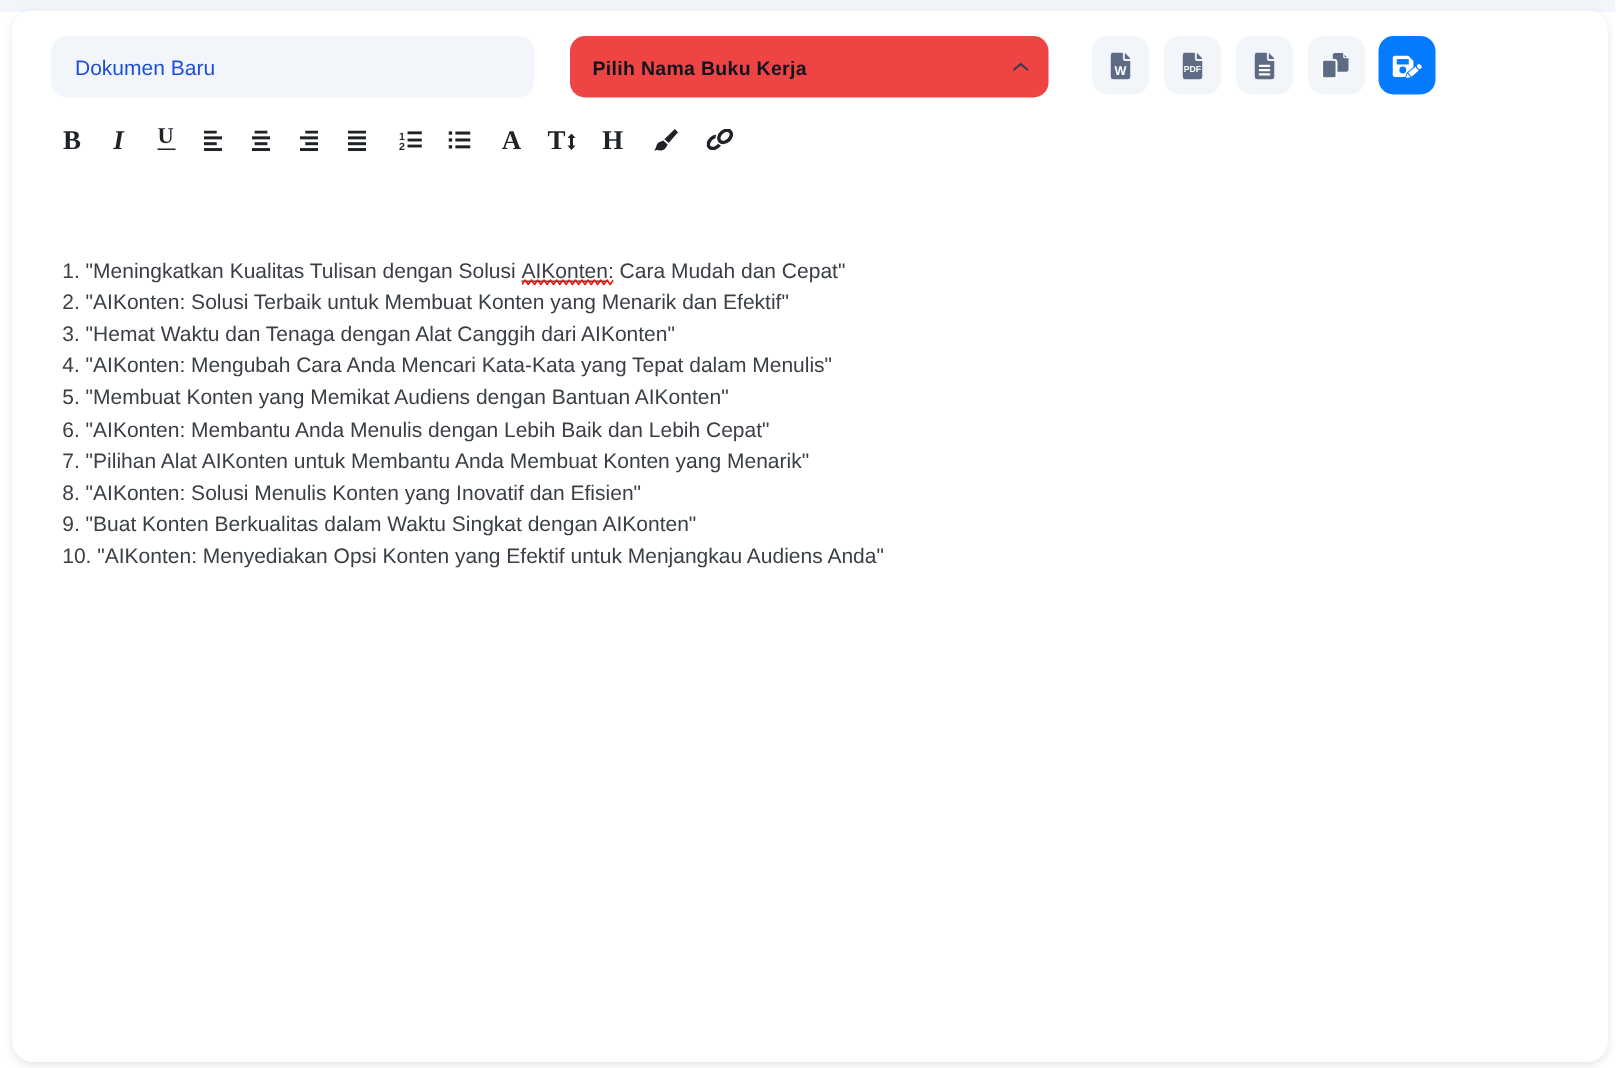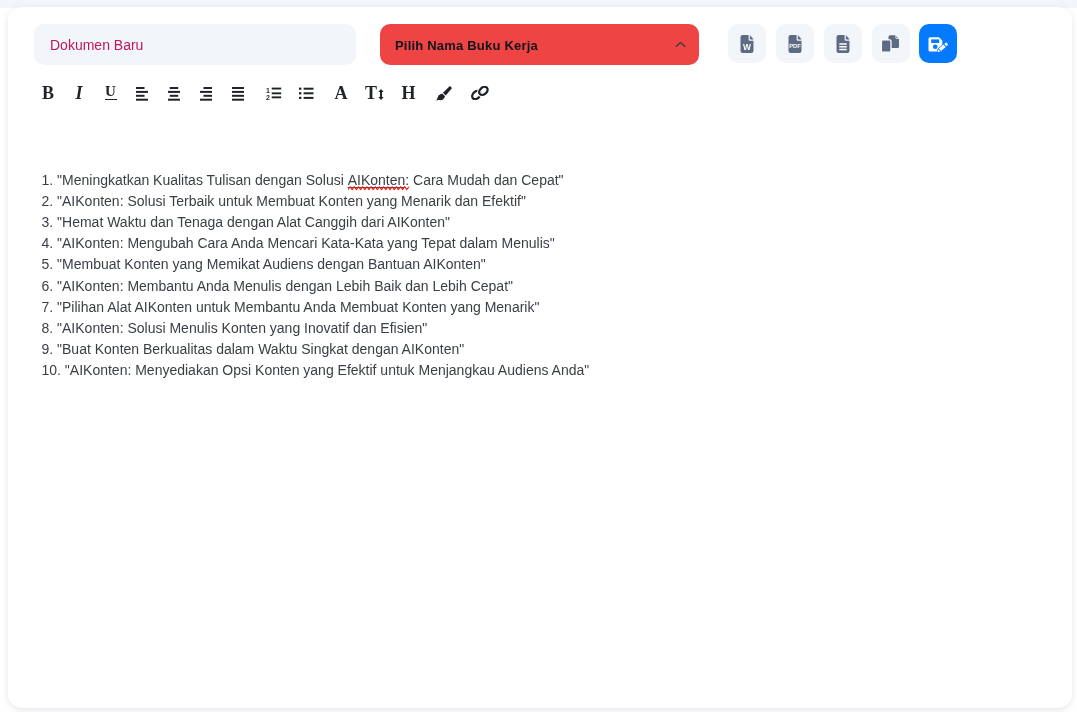--- a/index.html
+++ b/index.html
@@ -1,20 +1,20 @@
 <!DOCTYPE html>
 <html><head>
 <meta charset="utf-8">
 <style>
   html,body{margin:0;padding:0}
   body{width:1077px;height:712px;background:#fff;font-family:"Liberation Sans",sans-serif;overflow:hidden;position:relative}
   .card{position:absolute;left:8px;top:7px;width:1064px;height:701px;background:#fff;border-radius:14px;
         box-shadow:0 2px 6px rgba(100,116,139,.18)}
   .inp{position:absolute;left:34px;top:24px;width:322px;height:41px;background:#f2f6fa;border-radius:10px;}
-  .inp span{position:absolute;left:16px;top:13px;font-size:14px;color:#be185d}
+  .inp span{position:absolute;left:16px;top:13px;font-size:14px;color:#1d4ed8}
   .dd{position:absolute;left:380px;top:24px;width:319px;height:41px;background:#ef4444;border-radius:10px;}
   .dd .t{position:absolute;left:15px;top:14px;font-size:13px;font-weight:bold;color:#10151d;letter-spacing:.2px}
   .dd svg{position:absolute;right:13.5px;top:16.8px}
   .btn{position:absolute;top:24px;width:38px;height:39px;background:#f2f6fa;border-radius:10px}
   .btn svg{position:absolute;left:50%;top:50%;transform:translate(-50%,-50%)}
   .btn.blue{background:#047aff}
   .tb{position:absolute;top:0;left:0}
   .tbi{position:absolute;color:#1f2328;font-family:"Liberation Serif",serif;font-weight:bold;transform:translateX(-50%)}
   .doc{position:absolute;left:41.5px;top:169.5px;font-size:14px;line-height:21.2px;color:#3a3f46}
   .sq{position:relative;display:inline-block;text-decoration:underline;text-decoration-color:#4c4c55;text-decoration-thickness:1px;text-underline-offset:2px}

